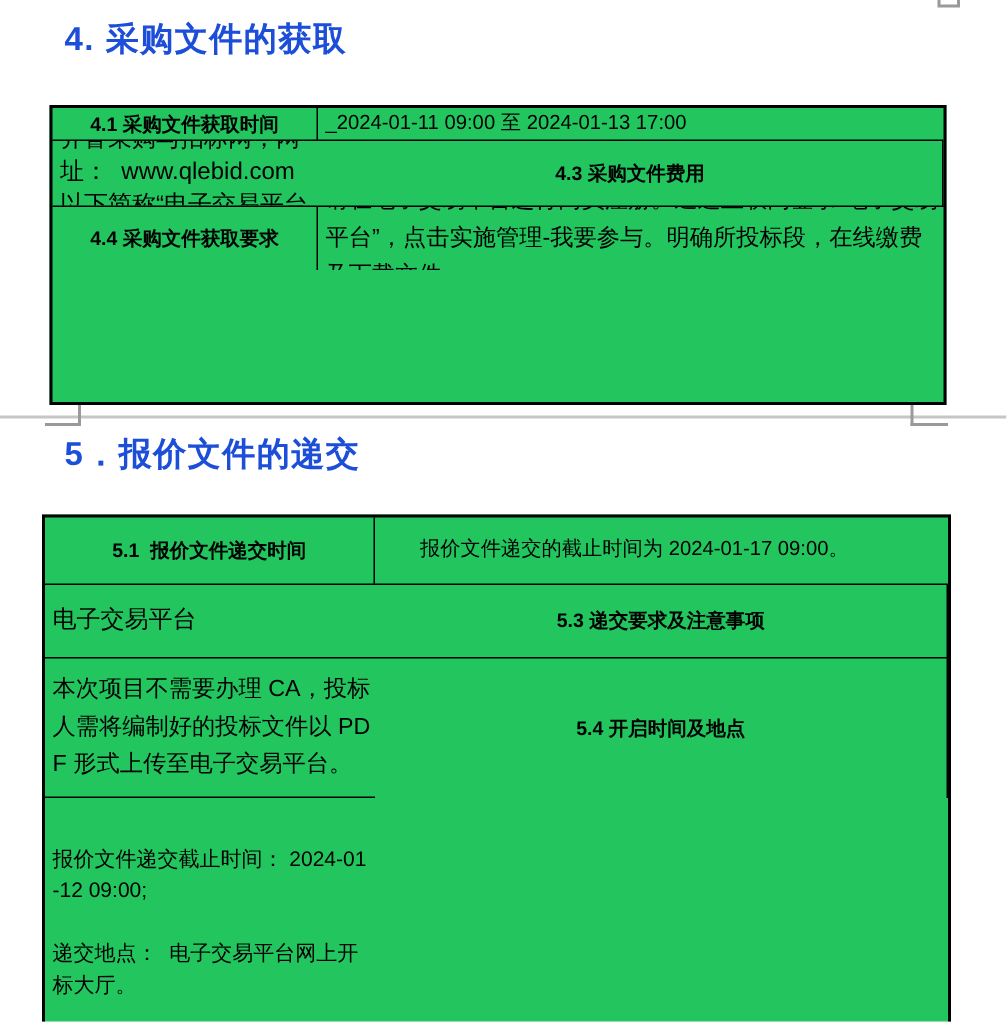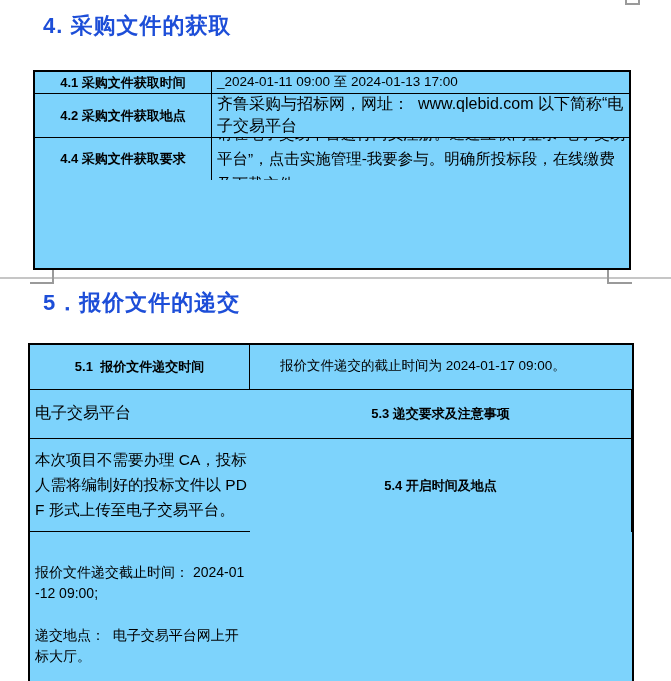--- a/index.html
+++ b/index.html
@@ -22,21 +22,21 @@
     white-space: pre;
   }
   #heading-4 { left: 43px; top: 11px; }
   #heading-5 { left: 43px; top: 288px; }
 
   .doc-table {
     position: absolute;
     display: grid;
     border: 2px solid #000;
     box-sizing: border-box;
-    background: #7dd3fc;
+    background: #22c55e;
   }
   #table-4 {
     left: 33px; top: 70px;
     width: 598px; height: 200px;
     grid-template-columns: 177px 1fr;
     grid-template-rows: 22px 44px 42px 1fr;
   }
   #table-5 {
     left: 28px; top: 343px;
     width: 606px; height: 357px;
@@ -103,23 +103,23 @@
 <body>
 
 <div class="page">
 
   <div class="heading" id="heading-4">4. 采购文件的获取</div>
 
   <div class="doc-table" id="table-4">
     <div class="cell label-cell">4.1 采购文件获取时间</div>
     <div class="cell value-cell v41">_2024-01-11 09:00 至 2024-01-13 17:00</div>
 
-    <div class="cell label-cell">4.2 采购文件获取地点</div>
     <div class="cell value-cell v42">齐鲁采购与招标网，网址：  www.qlebid.com 以下简称“电子交易平台</div>
 
+    <div class="cell label-cell">4.3 采购文件费用</div>
 
     <div class="cell label-cell last-row">4.4 采购文件获取要求</div>
     <div class="cell value-cell v44 last-row">请在电子交易平台进行网员注册。通过互联网登录“电子交易平台”，点击实施管理-我要参与。明确所投标段，在线缴费及下载文件。</div>
   </div>
 
   <div class="page-break-line"></div>
   <div class="crop-mark" id="crop-left-v"></div>
   <div class="crop-mark" id="crop-left-h"></div>
   <div class="crop-mark" id="crop-right-v"></div>
   <div class="crop-mark" id="crop-right-h"></div>

